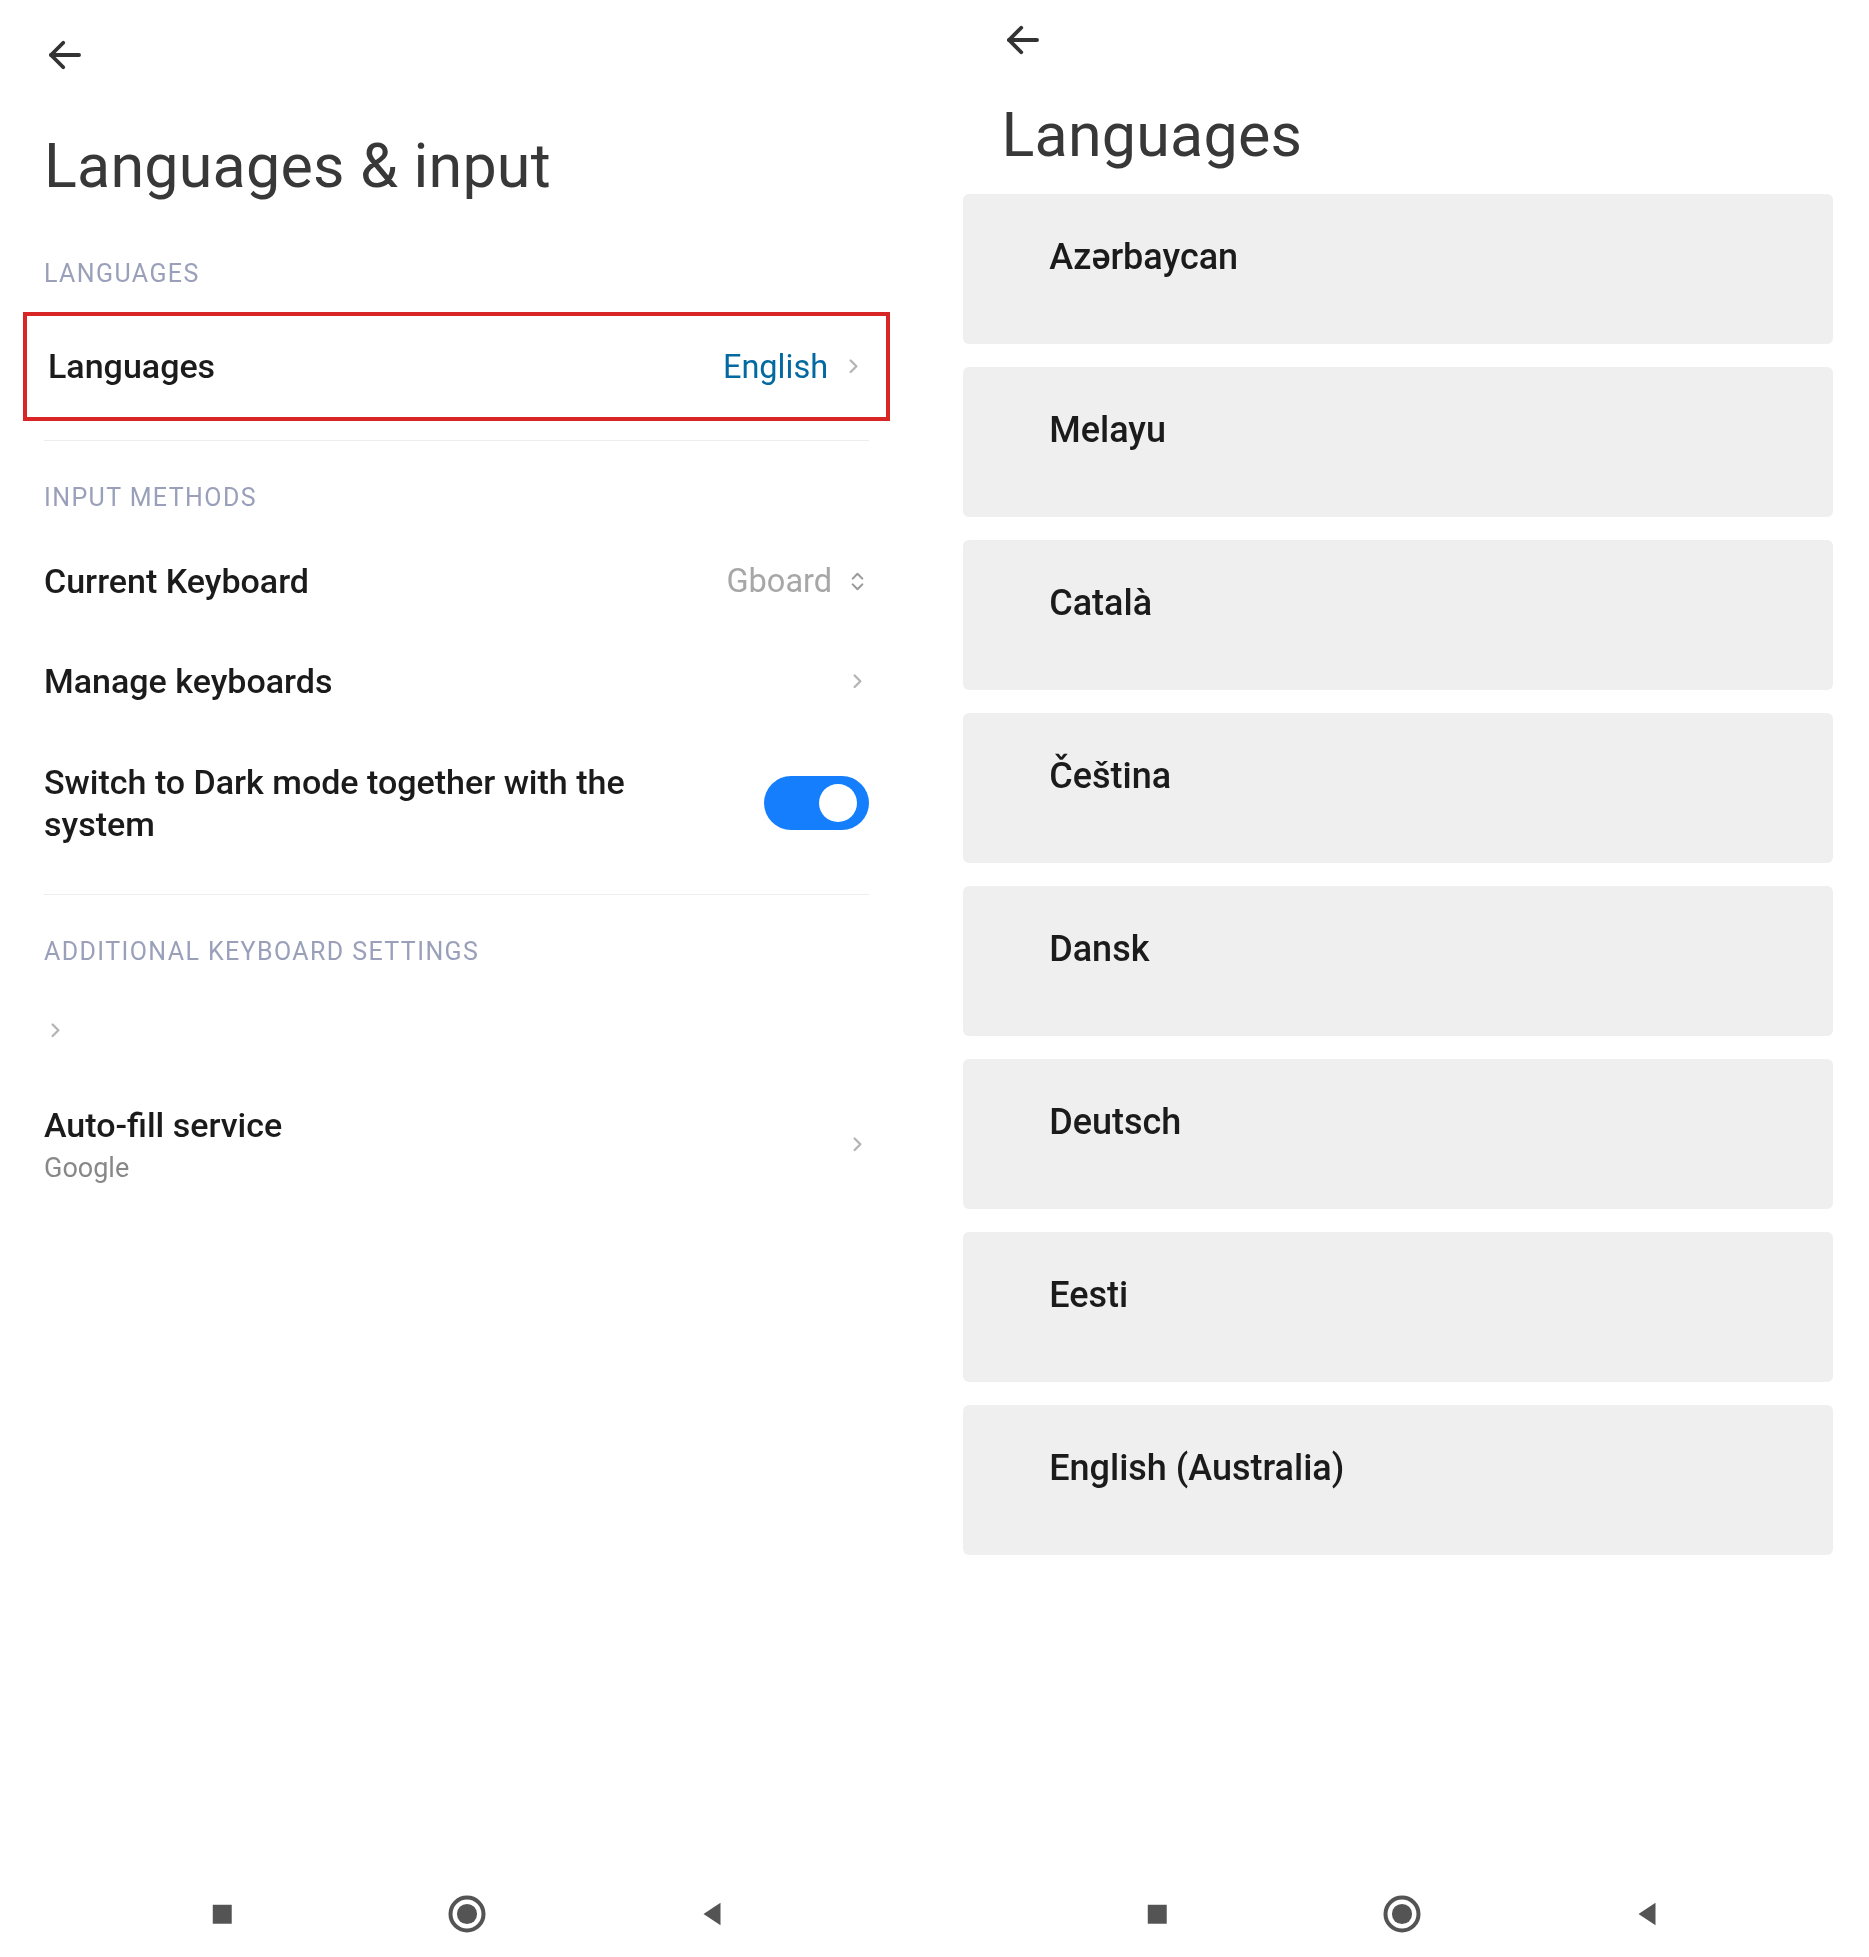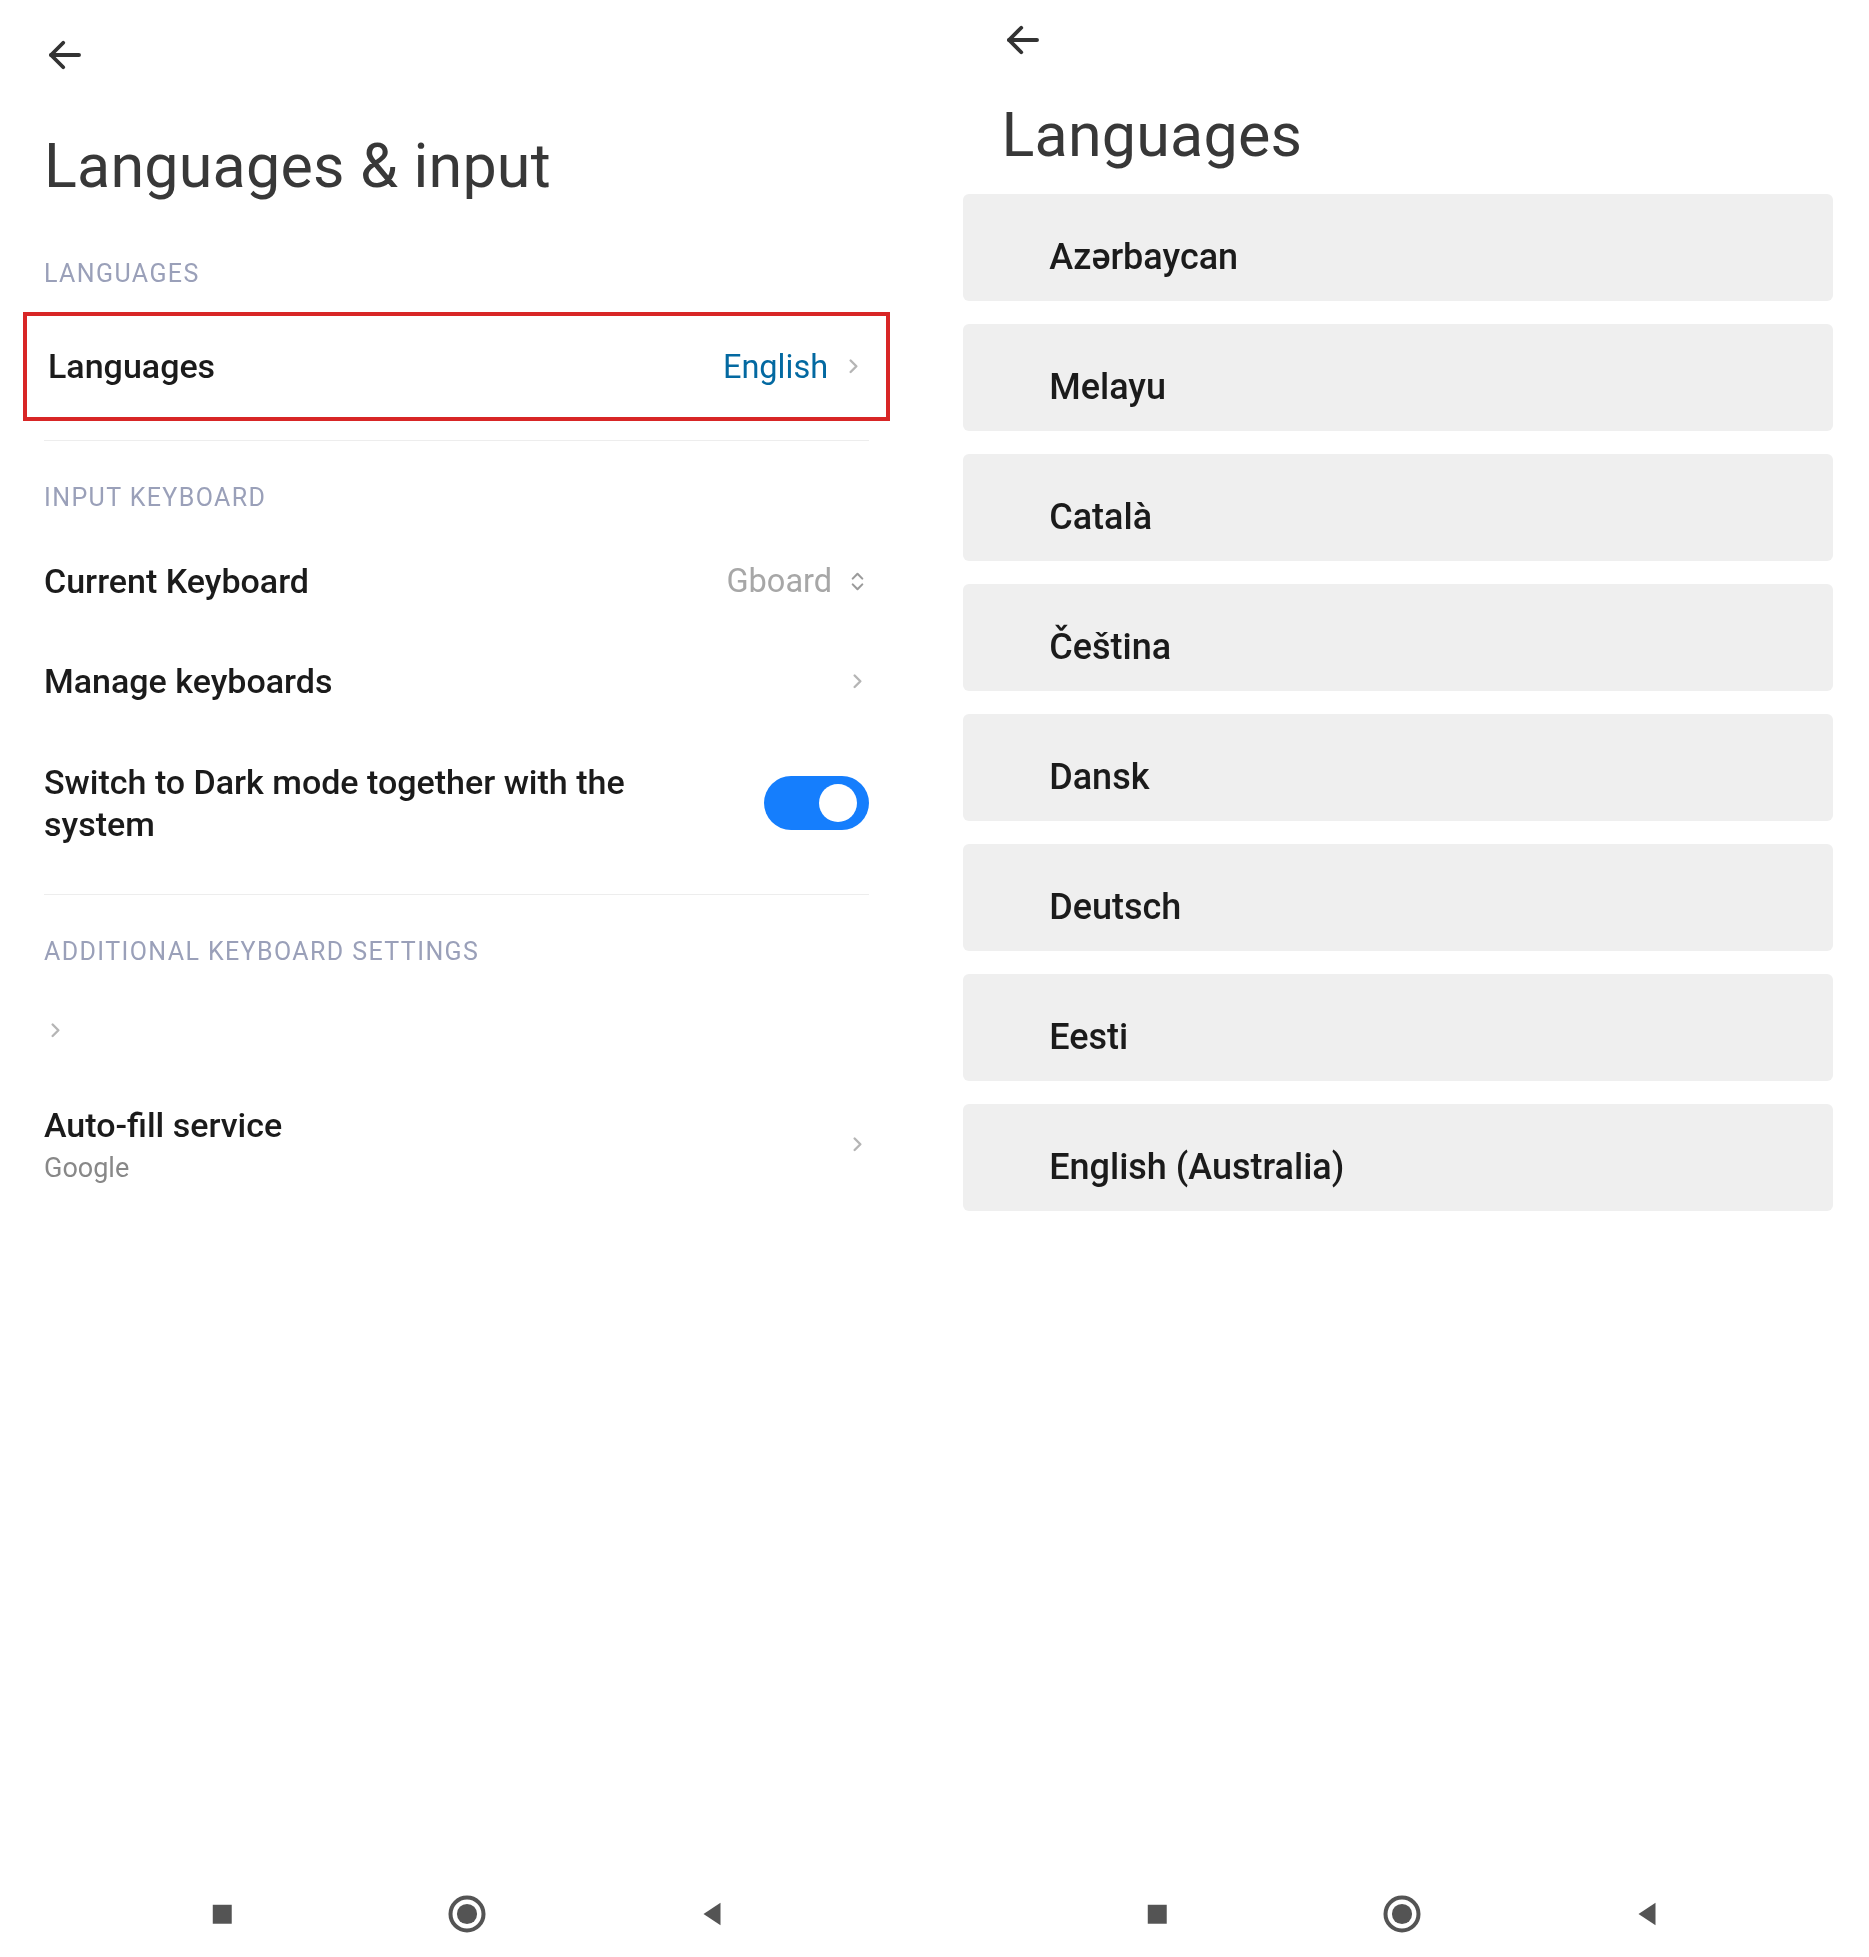--- a/index.html
+++ b/index.html
@@ -141,21 +141,21 @@
     right: 11.5px;
   }
 
   
   .lang-list {
     padding: 0 25px 0 5.7px;
   }
   .lang-item {
     background: #efefef;
     margin: 0 12px 23px 0;
-    padding: 42px 38px 23px 86px;
+    padding: 42px 38px 66px 86px;
     border-radius: 6px;
     font-size: 36px;
     font-weight: 500;
     color: #1b1b1b;
     cursor: pointer;
     position: relative;
   }
   .lang-item.selected {
     background: #dbedfb;
     color: #1077e0;
@@ -213,21 +213,21 @@
             <svg width="23" height="32.5" viewBox="0 0 24 24" fill="none" stroke="currentColor" stroke-width="2.5" stroke-linecap="round" stroke-linejoin="round">
                 <polyline points="9 18 15 12 9 6"></polyline>
               </svg>
           </span>
         </div>
       </div>
     </div>
 
     <hr class="divider">
 
-    <div class="section-header">INPUT KEYBOARD</div>
+    <div class="section-header">INPUT METHODS</div>
 
     <div class="row">
       <div class="label">Current Keyboard</div>
       <div class="right">
         <div class="value-kb">Gboard</div>
         <span class="updown">
           <svg width="23" height="31" viewBox="0 0 24 24" fill="none" stroke="currentColor" stroke-width="2.2" stroke-linecap="round" stroke-linejoin="round">
               <polyline points="7 9 12 4 17 9"></polyline>
               <polyline points="7 15 12 20 17 15"></polyline>
             </svg>

